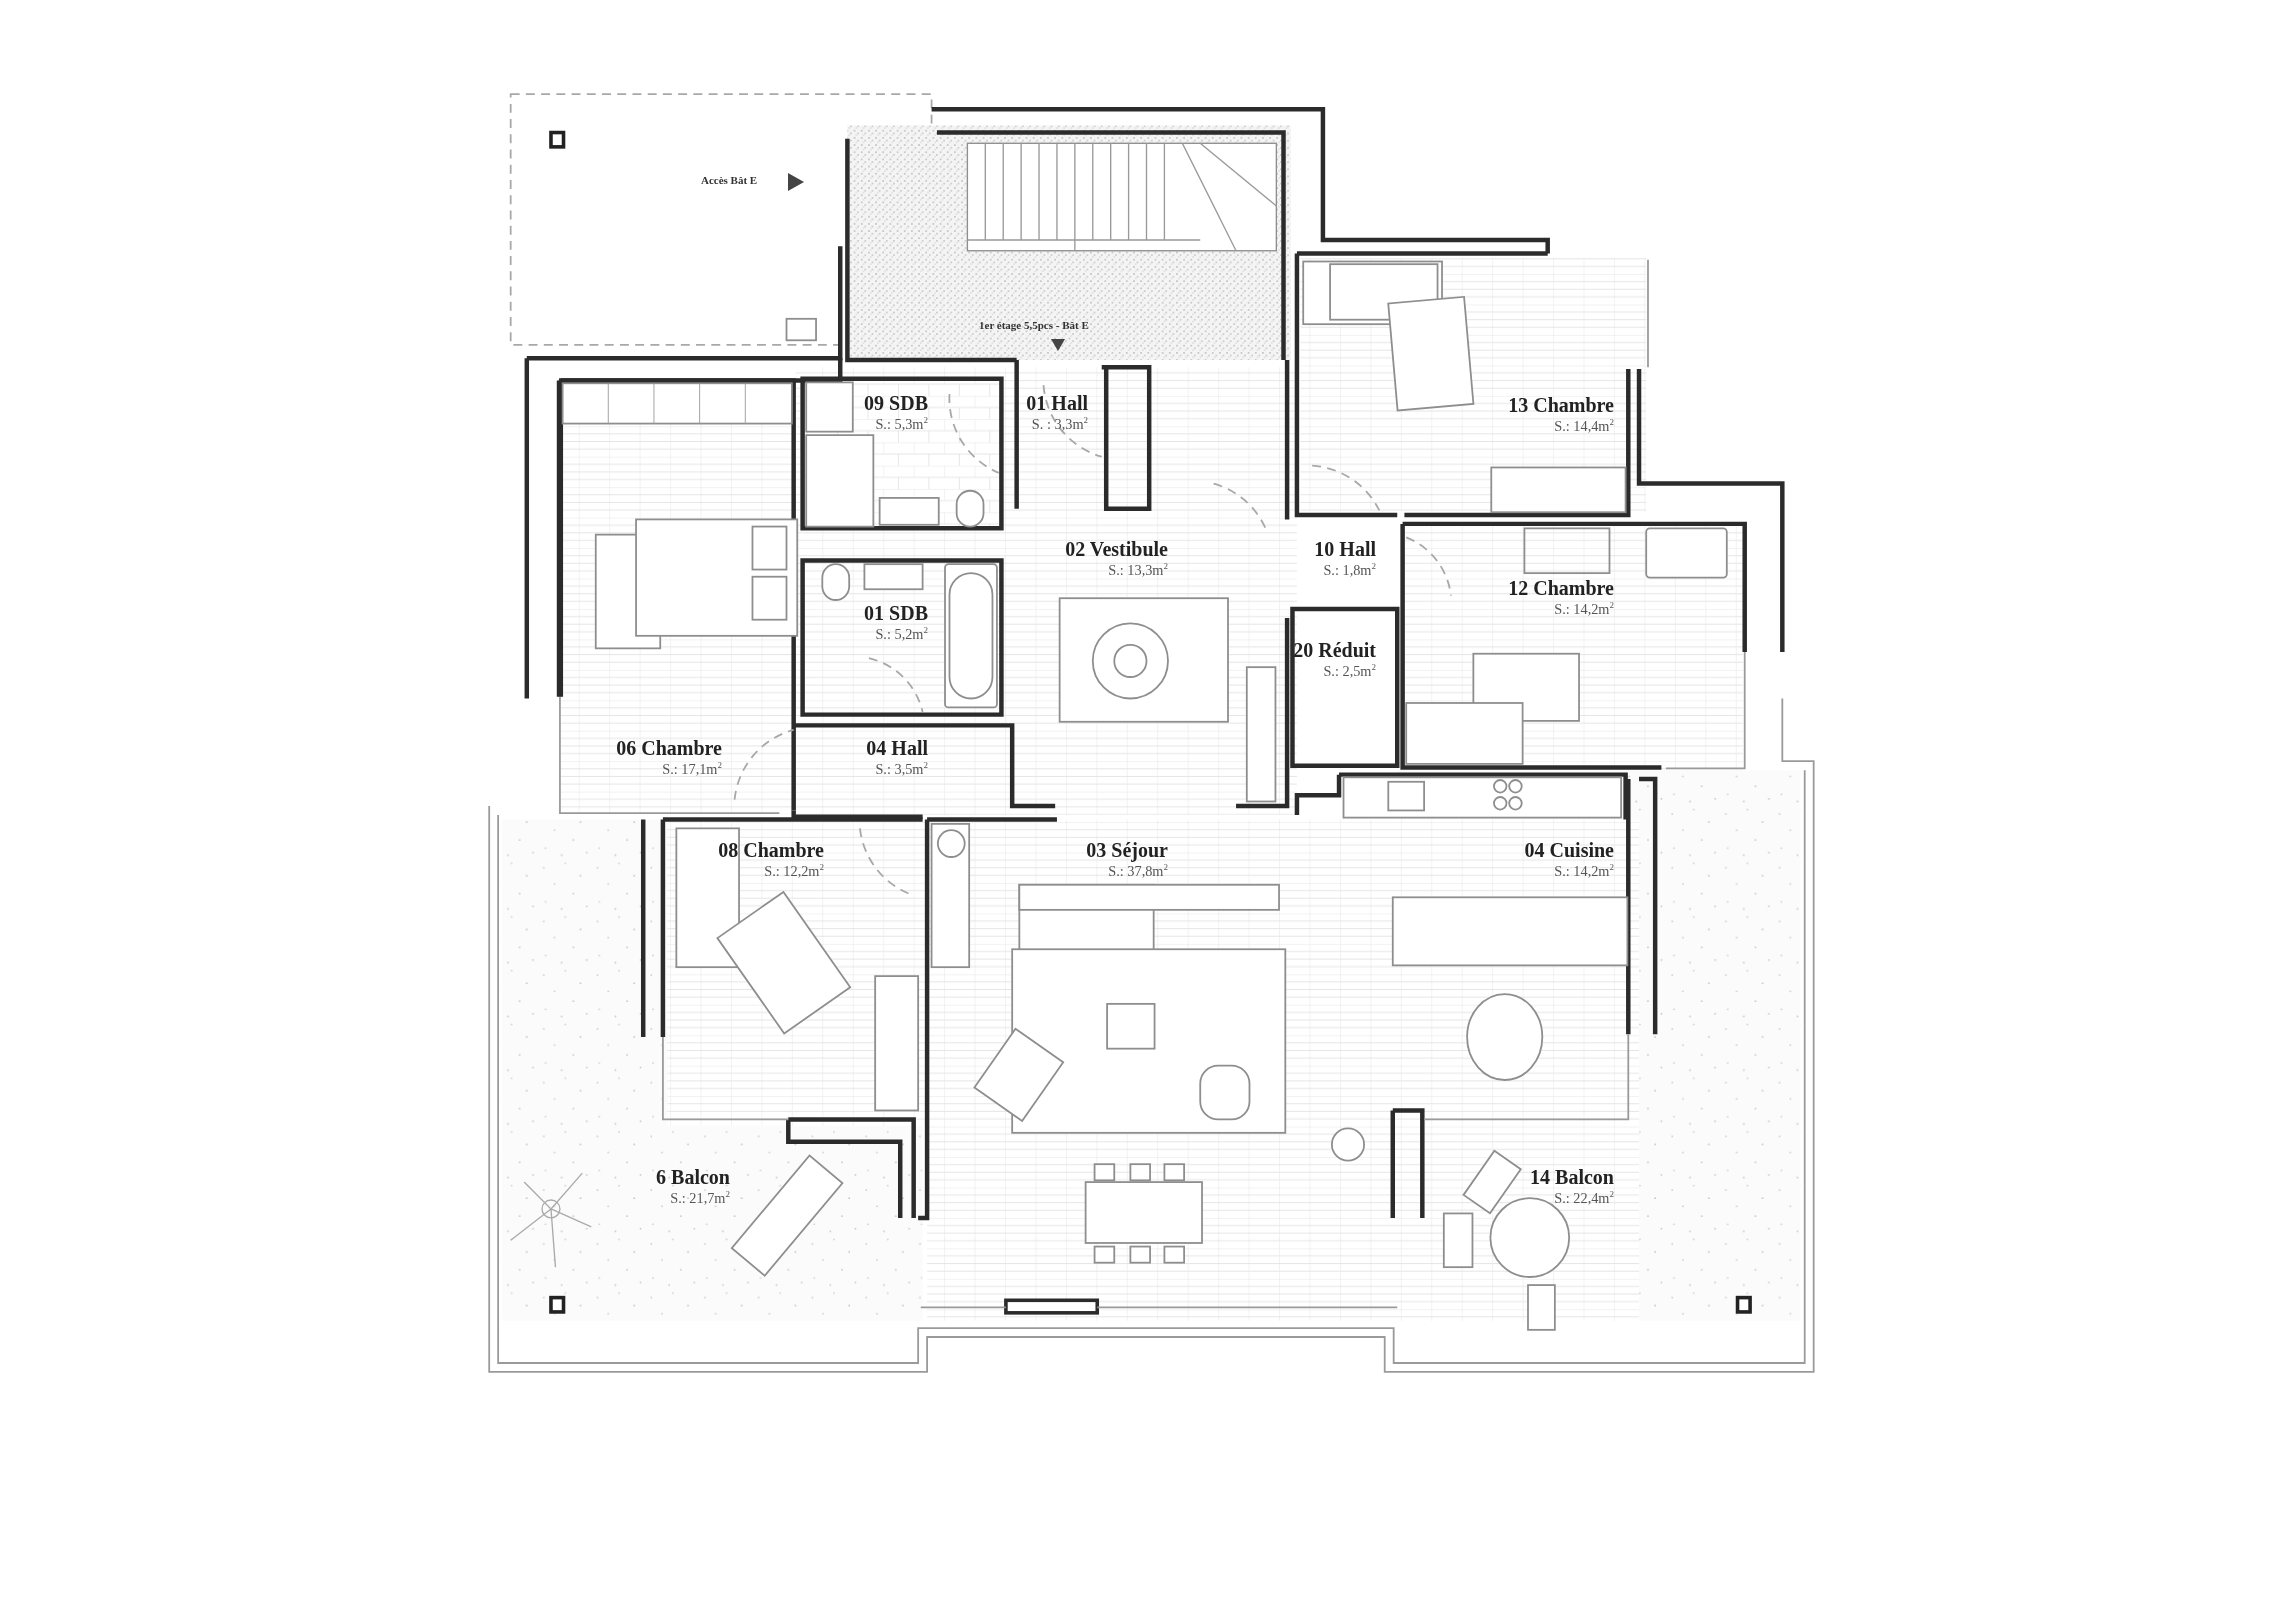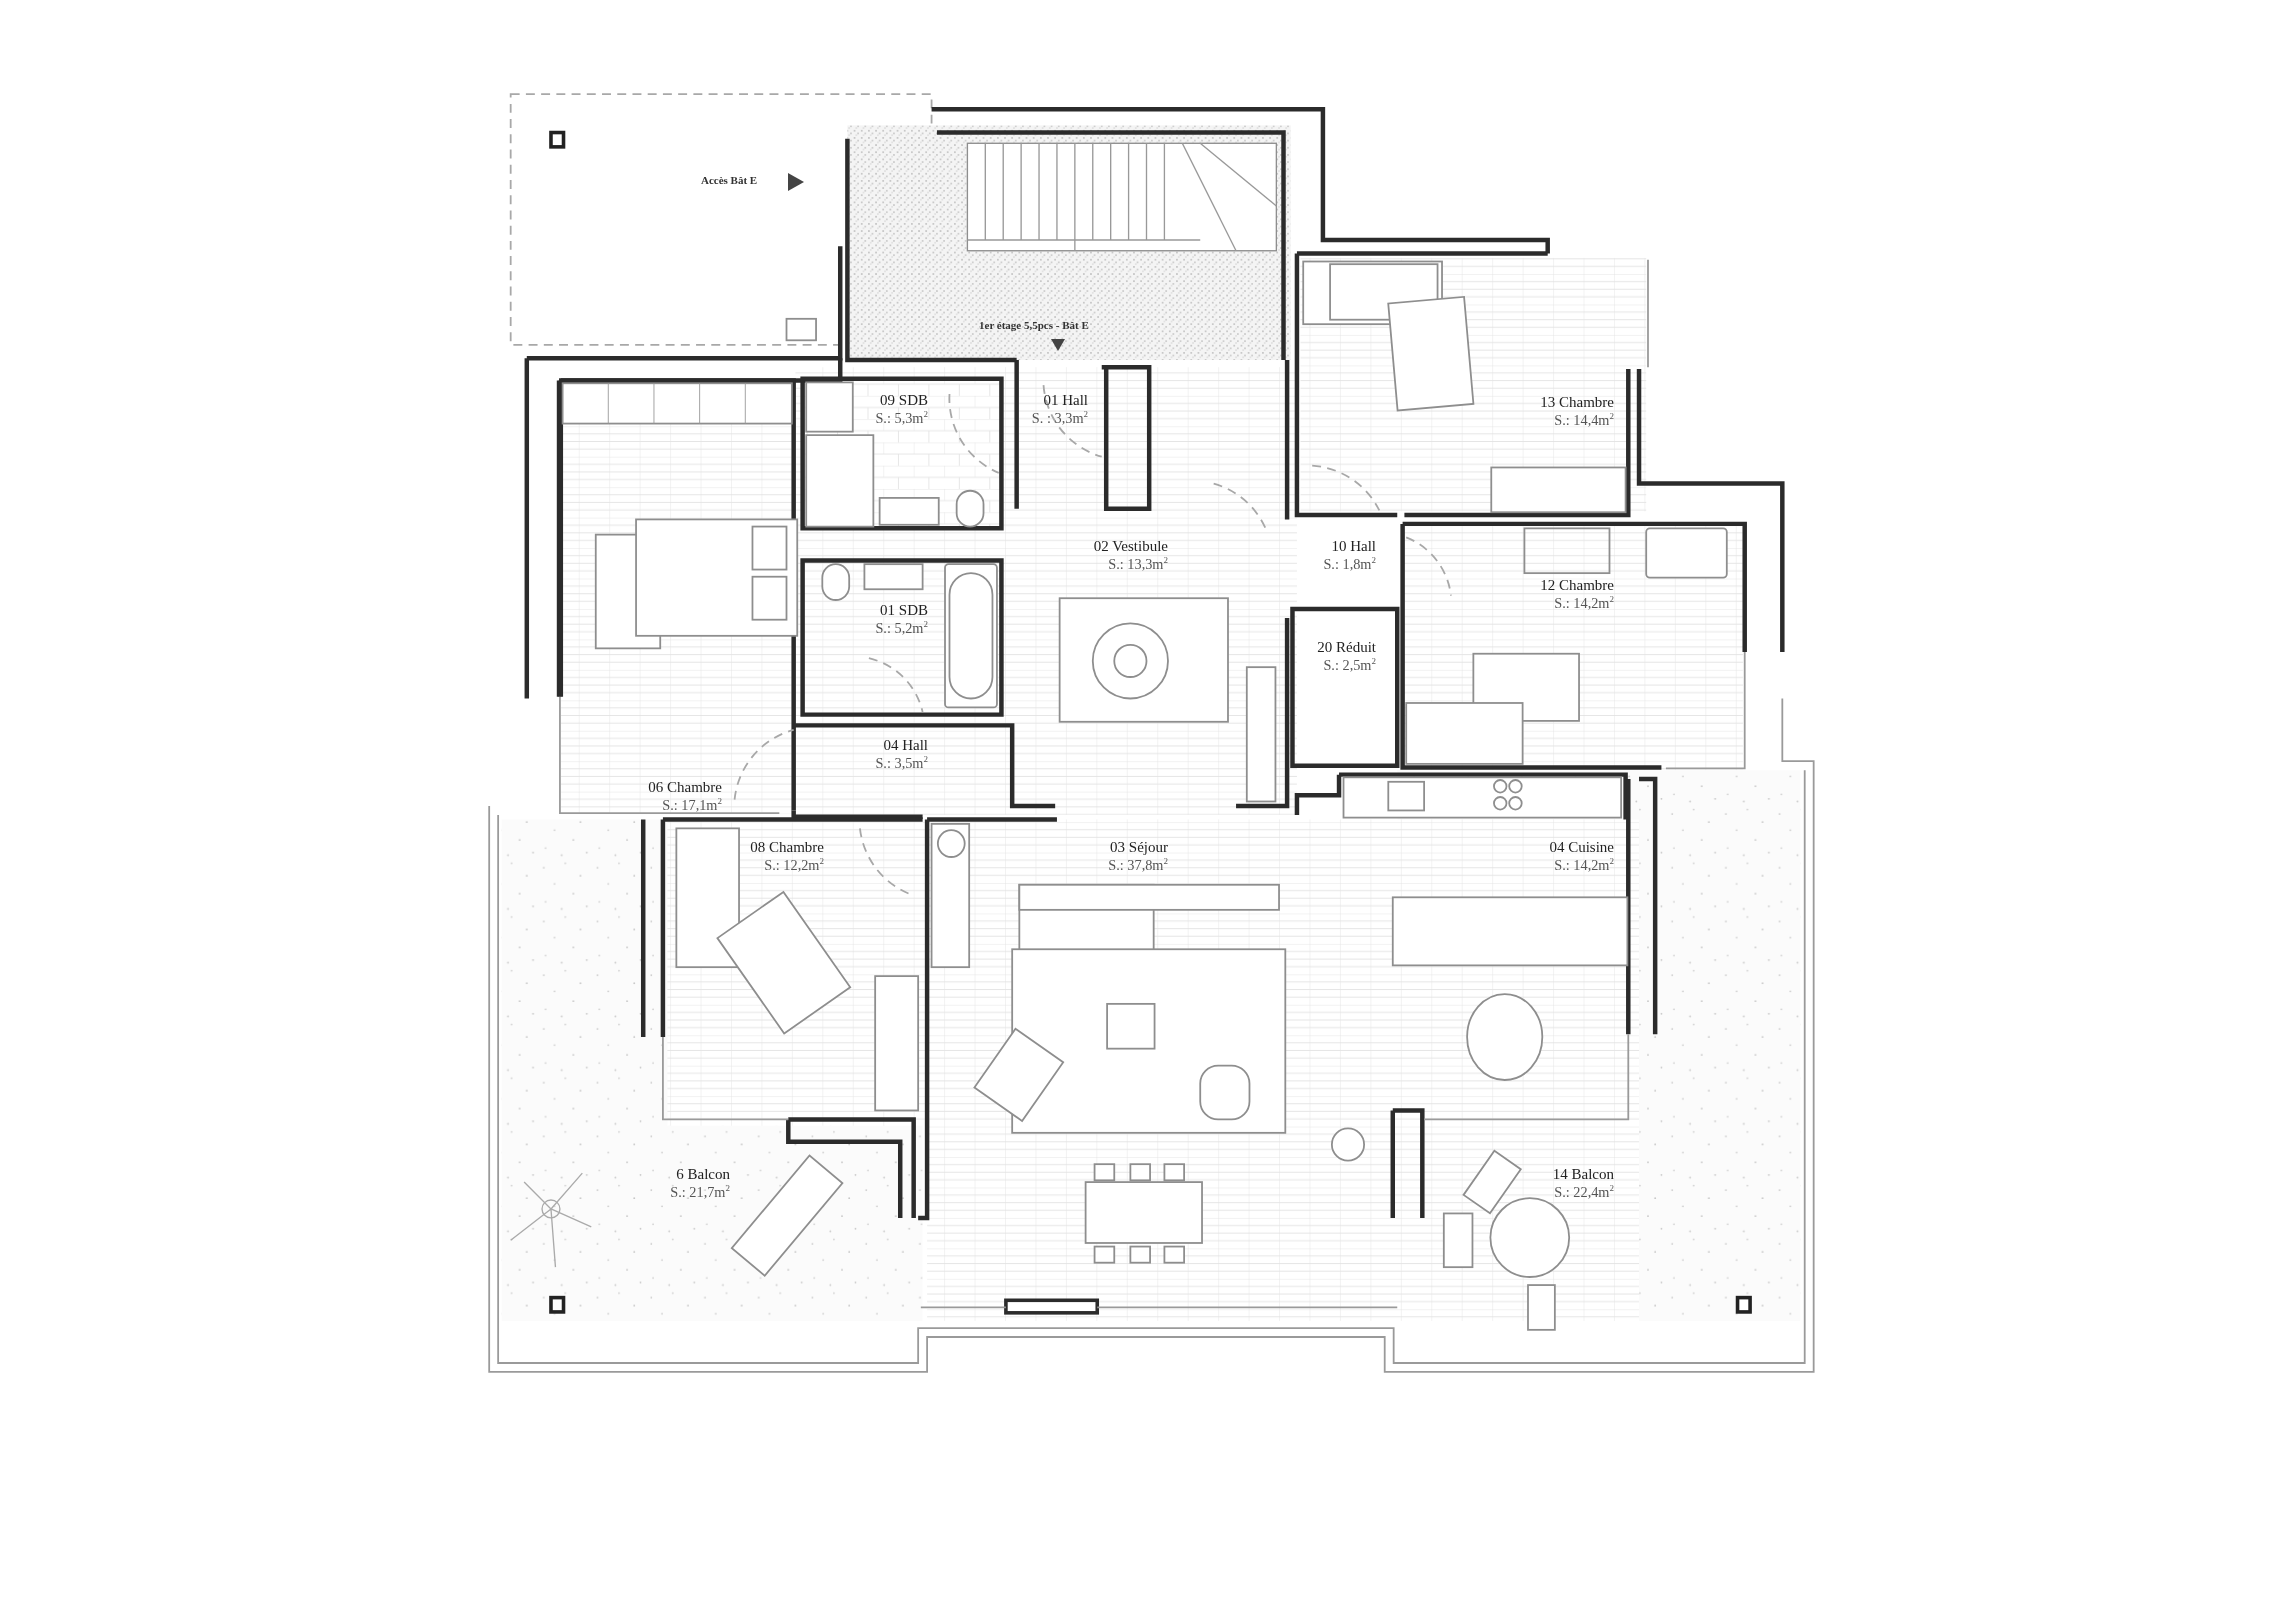--- a/index.html
+++ b/index.html
@@ -7,21 +7,21 @@
   #plan{position:absolute;left:0;top:0;width:2293px;height:1620px;}
   .wall{fill:none;stroke:#2b2b2b;stroke-width:5;stroke-linejoin:miter;}
   .outline{fill:none;stroke:#9a9a9a;stroke-width:2;}
   .dash{fill:none;stroke:#a8a8a8;stroke-width:2;stroke-dasharray:10 7;}
   .furn{fill:#ffffff;stroke:#8e8e8e;stroke-width:2;}
   .furn-n{fill:none;stroke:#8e8e8e;stroke-width:2;}
   .floor-grid{fill:url(#tiles);}
   .speckle{fill:url(#speckle);}
   .pillar{fill:#ffffff;stroke:#222;stroke-width:4;}
   .room-label{position:absolute;text-align:right;color:#222;line-height:1.15;}
-  .room-label .name{font-weight:normal;font-size:15px;display:block;}
+  .room-label .name{font-weight:bold;font-size:20px;display:block;}
   .room-label .area{font-size:14.3px;color:#555;display:block;}
   .room-label .area sup{font-size:9px;}
   .annot{position:absolute;font-size:11px;color:#333;font-weight:bold;white-space:nowrap;}
   .tri{position:absolute;width:0;height:0;}
 </style>
 </head>
 <body>
 
 <svg id="plan" viewBox="0 0 2560 1809" xmlns="http://www.w3.org/2000/svg">
   <defs>
@@ -276,21 +276,21 @@
       <span class="area">S.: 37,8m<sup>2</sup></span>
     </div>
     <div class="room-label" style="left: 1489px; top: 839px; width: 125px;">
       <span class="name">04 Cuisine</span>
       <span class="area">S.: 14,2m<sup>2</sup></span>
     </div>
     <div class="room-label" style="left: 803px; top: 737px; width: 125px;">
       <span class="name">04 Hall</span>
       <span class="area">S.: 3,5m<sup>2</sup></span>
     </div>
-    <div class="room-label" style="left: 597px; top: 737px; width: 125px; margin-top: 42px;">
+    <div class="room-label" style="left: 597px; top: 737px; width: 125px;">
       <span class="name">06 Chambre</span>
       <span class="area">S.: 17,1m<sup>2</sup></span>
     </div>
     <div class="room-label" style="left: 699px; top: 839px; width: 125px;">
       <span class="name">08 Chambre</span>
       <span class="area">S.: 12,2m<sup>2</sup></span>
     </div>
     <div class="room-label" style="left: 803px; top: 602px; width: 125px;">
       <span class="name">01 SDB</span>
       <span class="area">S.: 5,2m<sup>2</sup></span>

